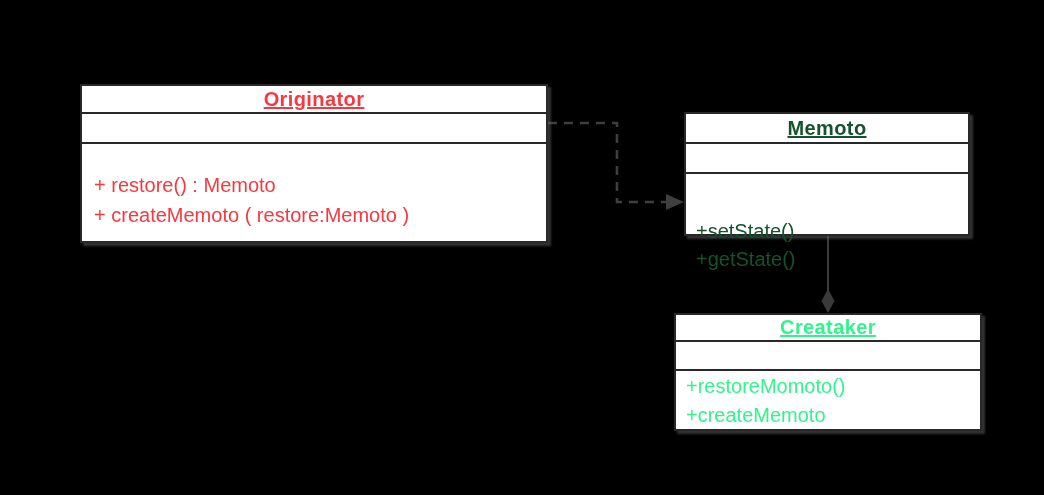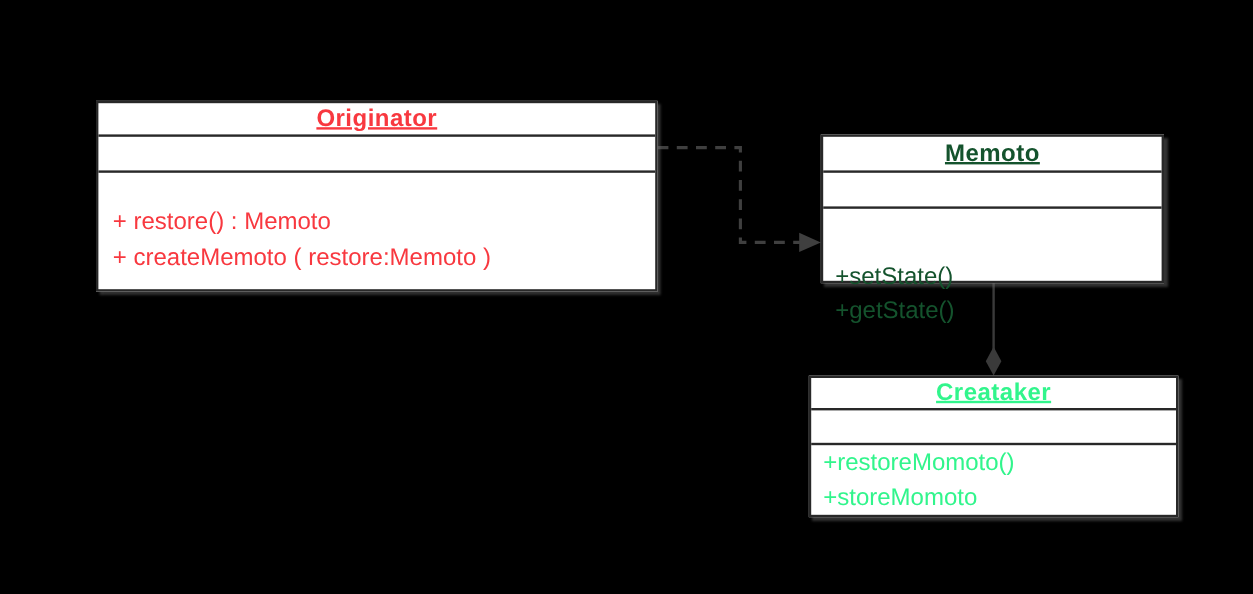--- a/index.html
+++ b/index.html
@@ -103,17 +103,17 @@
       <div class="method">+setState()</div>
       <div class="method">+getState()</div>
     </div>
   </div>
 
   <div class="uml-class" id="box-creataker" style="color: rgb(49, 245, 140);">
     <div class="title">Creataker</div>
     <div class="attrs"></div>
     <div class="methods">
       <div class="method">+restoreMomoto()</div>
-      <div class="method">+storeMomoto</div>
+      <div class="method">+createMemoto</div>
     </div>
   </div>
 
 </div>
 
 </body></html>

